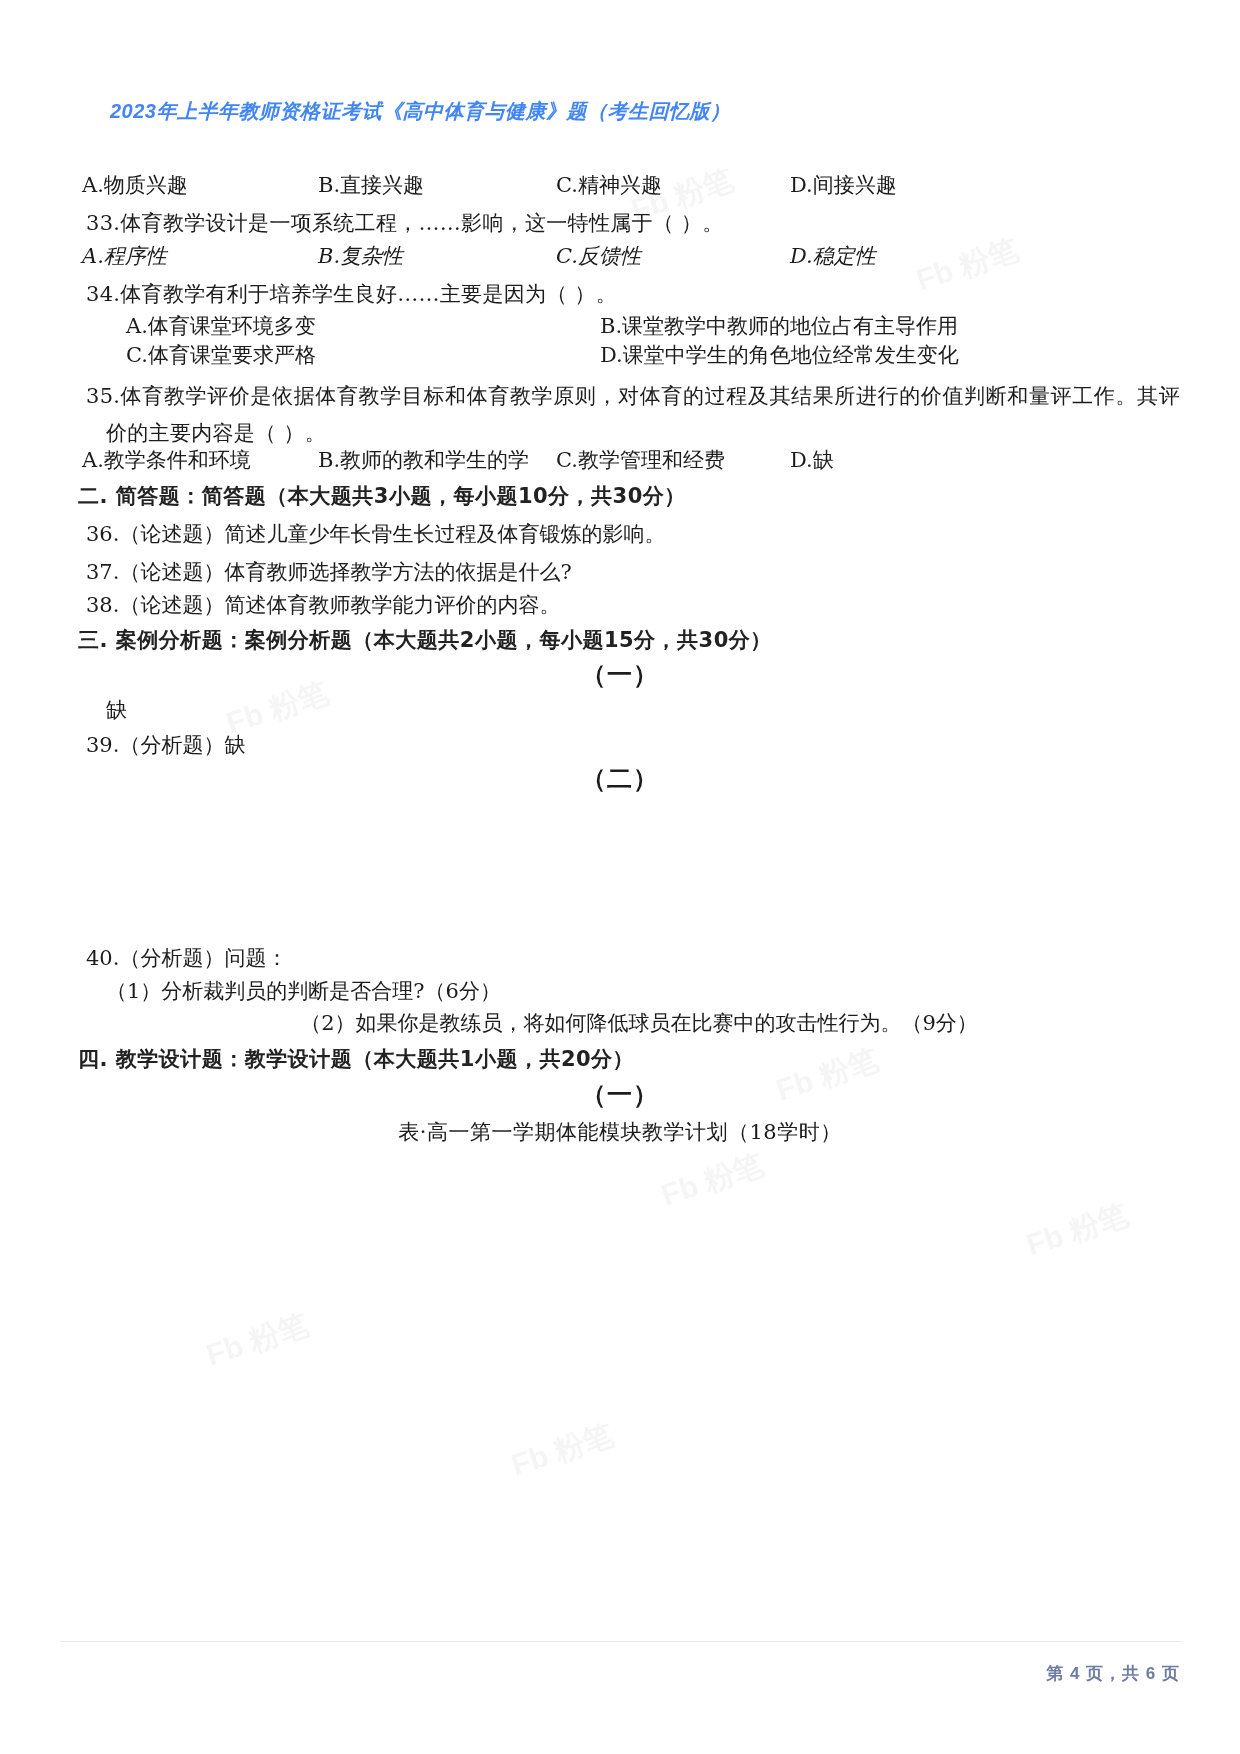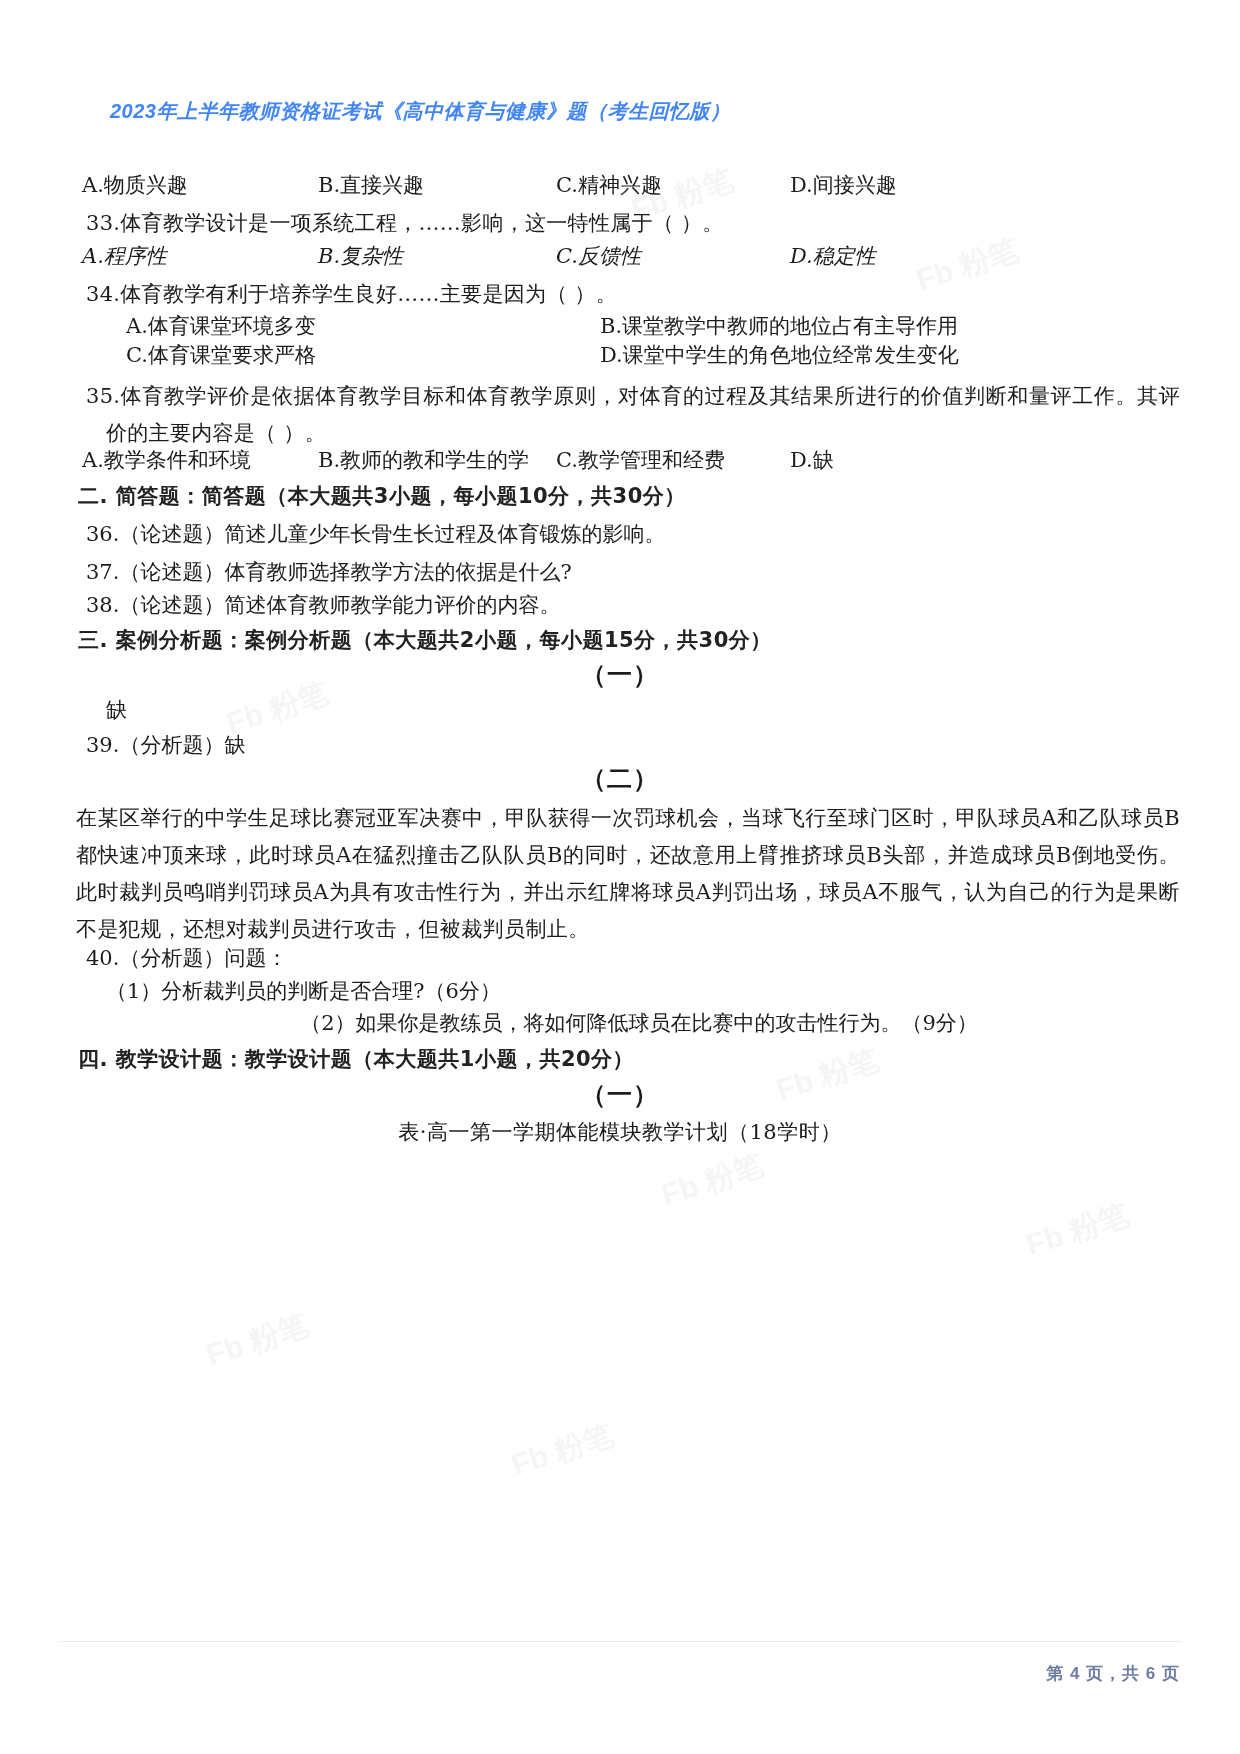--- a/index.html
+++ b/index.html
@@ -110,21 +110,20 @@
   <div class="section-head" style="top:482px;">二. 简答题：简答题（本大题共3小题，每小题10分，共30分）</div>
   <div class="block" style="top:519px;">36.（论述题）简述儿童少年长骨生长过程及体育锻炼的影响。</div>
   <div class="block" style="top:557px;">37.（论述题）体育教师选择教学方法的依据是什么?</div>
   <div class="block" style="top:590px;">38.（论述题）简述体育教师教学能力评价的内容。</div>
 
   <div class="section-head" style="top:626px;">三. 案例分析题：案例分析题（本大题共2小题，每小题15分，共30分）</div>
   <div class="center-label" style="top:658px;">（一）</div>
   <div class="block" style="top:695px;left:78px;">缺</div>
   <div class="block" style="top:730px;">39.（分析题）缺</div>
   <div class="center-label" style="top:762px;">（二）</div>
-  <div class="para" style="top:800px;">在某区举行的中学生足球比赛冠亚军决赛中，甲队获得一次罚球机会，当球飞行至球门区时，甲队球员A和乙队球员B都快速冲顶来球，此时球员A在猛烈撞击乙队队员B的同时，还故意用上臂推挤球员B头部，并造成球员B倒地受伤。此时裁判员鸣哨判罚球员A为具有攻击性行为，并出示红牌将球员A判罚出场，球员A不服气，认为自己的行为是果断不是犯规，还想对裁判员进行攻击，但被裁判员制止。</div>
 
   <div class="block" style="top:943px;">40.（分析题）问题：</div>
   <div class="block" style="top:976px;left:78px;">（1）分析裁判员的判断是否合理?（6分）</div>
   <div class="block" style="top:1008px;left:70px;text-align:center;">（2）如果你是教练员，将如何降低球员在比赛中的攻击性行为。（9分）</div>
 
   <div class="section-head" style="top:1045px;">四. 教学设计题：教学设计题（本大题共1小题，共20分）</div>
   <div class="center-label" style="top:1078px;">（一）</div>
   <div class="center-line" style="top:1118px;">表·高一第一学期体能模块教学计划（18学时）</div>
 
   <div class="footer-rule"></div>

